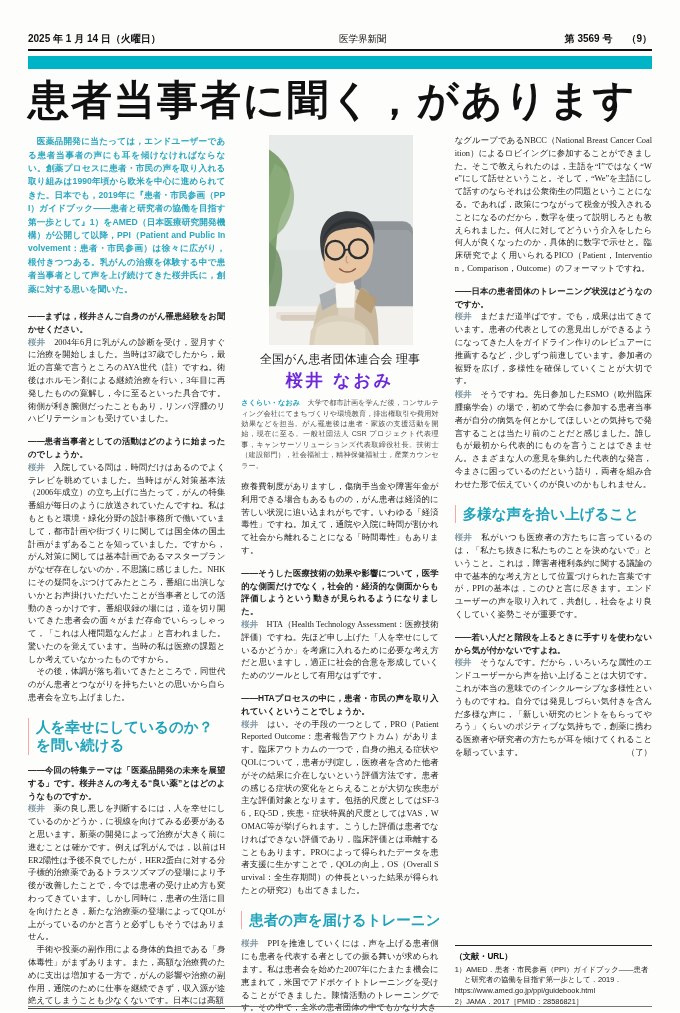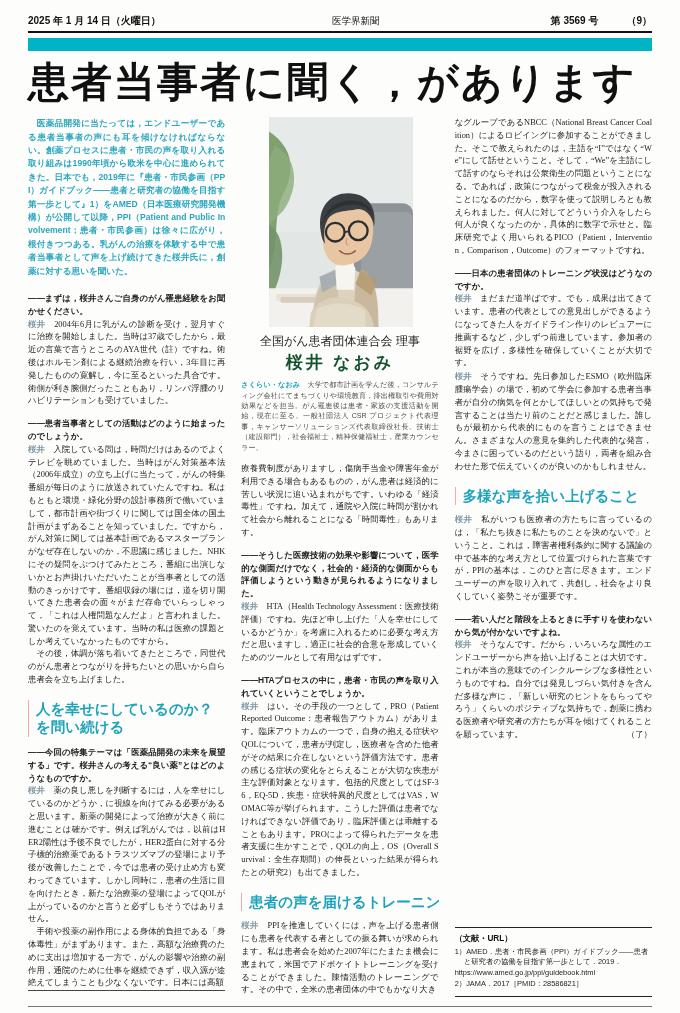--- a/index.html
+++ b/index.html
@@ -1,25 +1,25 @@
 <!DOCTYPE html>
 <html lang="ja"><head>
 <meta charset="utf-8">
 <style>
   html,body{margin:0;padding:0;background:#f3f3f1;}
   .page{
     position:relative;width:680px;height:1013px;margin:0 auto;background:#fdfdfc;
     font-family:"Liberation Serif","DejaVu Serif",serif;color:#1c1c1c;overflow:hidden;
-    box-sizing:border-box;padding:14px 28px 0 28px;
+    box-sizing:border-box;padding:32px 28px 0 28px;
   }
   
   .masthead{display:flex;justify-content:space-between;align-items:flex-end;
     font-family:"Liberation Sans","DejaVu Sans",sans-serif;font-size:10px;font-weight:bold;color:#111;}
   .masthead .paper{font-weight:normal;font-size:9.5px;}
-  .masthead .issue{display:flex;gap:28px;}
+  .masthead .issue{display:flex;gap:14px;}
   .headrule{border:none;border-top:2px solid #111;margin:3px 0 5px 0;}
   .tealband{height:13px;background:#00b4c7;}
   
   .pagetitle{font-family:"Liberation Serif","DejaVu Serif",serif;font-size:41px;font-weight:600;
     letter-spacing:2px;color:#101010;margin:9px 0 12px 0;line-height:1.1;}
   
   .columns{display:flex;gap:16px;height:880px;}
   .col{width:200px;display:flex;flex-direction:column;overflow:hidden;}
   .blk{font-size:8.4px;line-height:12.8px;text-align:justify;word-break:break-all;margin:0;}
   .blk.intro{font-family:"Liberation Sans","DejaVu Sans",sans-serif;color:#2ba7bf;font-weight:600;
@@ -33,21 +33,21 @@
   .blk.h{font-family:Liberation Sans, sans-serif;font-weight:600;color:#1fa3bb;
     font-size:14.5px;line-height:1.28;border-left:1px solid #fca5a5;padding-left:7px;
     margin:13px 0 8px 0;white-space:pre-line;word-break:keep-all;text-align:left;}
   .footnote{font-family:"Liberation Sans","DejaVu Sans",sans-serif;font-size:7.1px;line-height:10.5px;
     color:#333;border-top:1px solid #444;padding-top:5px;margin-top:auto;text-align:justify;word-break:break-all;}
   
   .photo{width:200px;height:292px;display:block;}
   .cap-role{font-family:"Liberation Sans","DejaVu Sans",sans-serif;font-size:12px;color:#222;
     text-align:center;margin-top:6px;}
   .cap-name{font-family:"Liberation Serif","DejaVu Serif",serif;font-size:17px;font-weight:bold;
-    color:#14532d;text-align:center;letter-spacing:3px;margin:1px 0 6px 0;}
+    color:#6d28d9;text-align:center;letter-spacing:3px;margin:1px 0 6px 0;}
   .bio{font-family:"Liberation Sans","DejaVu Sans",sans-serif;font-size:7.1px;line-height:10.4px;
     color:#4a4a4a;text-align:justify;word-break:break-all;margin-bottom:10px;}
   .bio .bio-name{color:#1fa3bb;font-weight:bold;}
   
   .refs{margin-top:auto;border-top:1.5px solid #222;border-bottom:1px solid #222;
     padding:5px 0 7px 0;font-family:"Liberation Sans","DejaVu Sans",sans-serif;}
   .refs .refs-title{font-size:8.2px;font-weight:bold;color:#111;margin-bottom:3px;}
   .refs .ref{font-size:7.4px;line-height:10.6px;color:#222;padding-left:9px;text-indent:-9px;
     word-break:break-all;}
   .pagebottomrule{position:absolute;left:28px;right:28px;bottom:6px;border-top:1px solid #777;}

